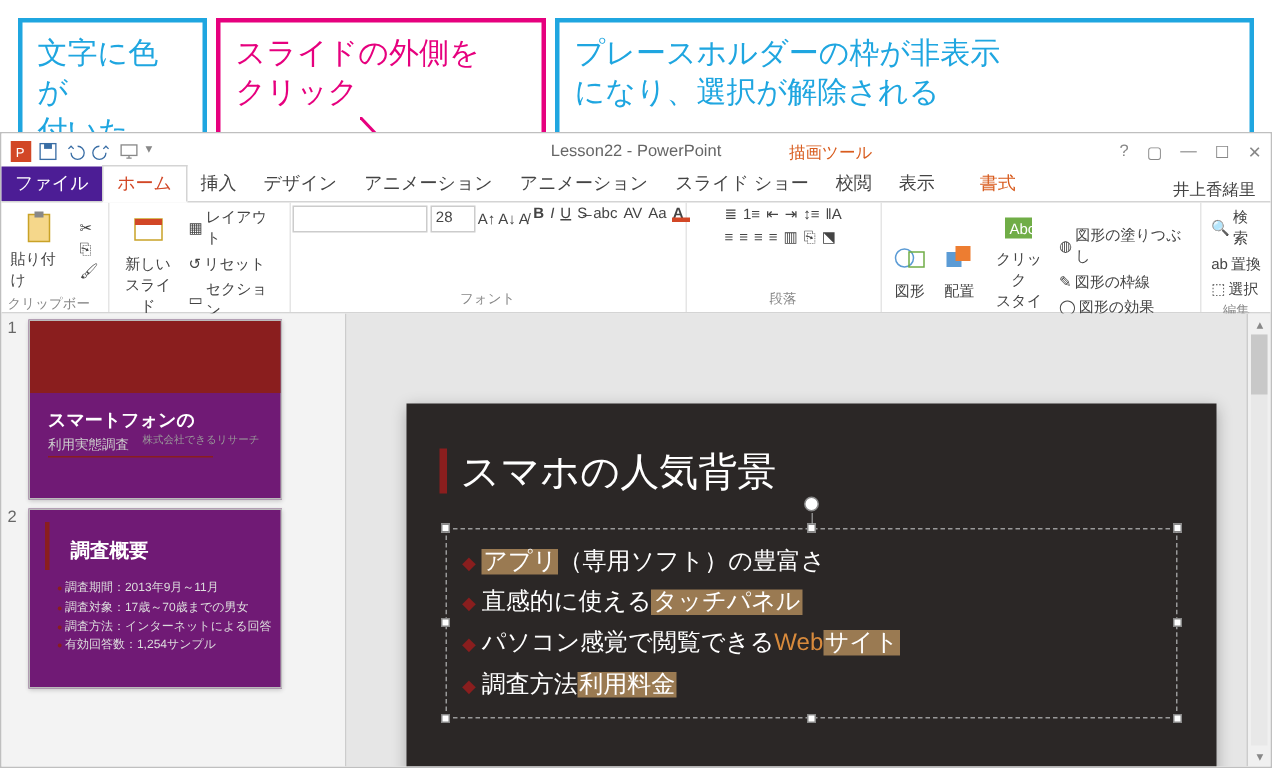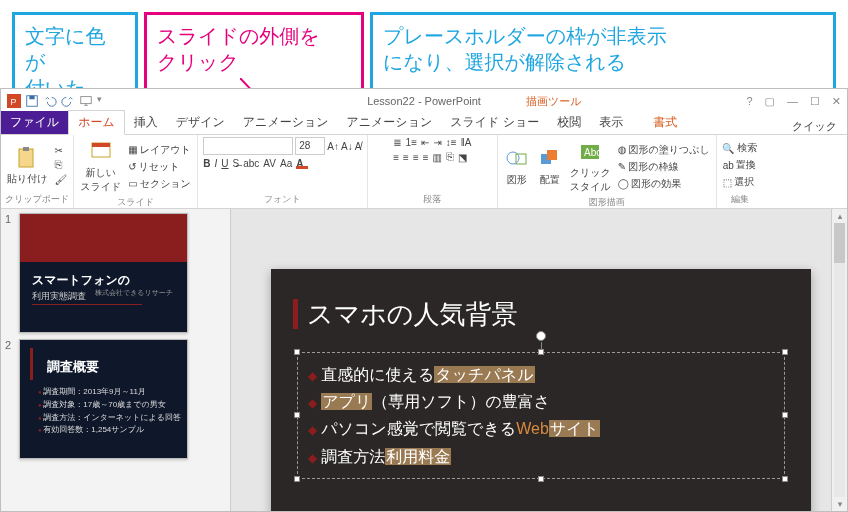--- a/index.html
+++ b/index.html
@@ -34,21 +34,21 @@
 .fontname{border:1px solid #ccc;width:90px;height:18px;font-size:10px;padding:0 3px;line-height:16px}
 .fontsize{border:1px solid #ccc;width:30px;height:18px;font-size:10px;padding:0 3px;line-height:16px}
 .btnrow{display:flex;gap:4px;align-items:center}
 .btnrow span{cursor:pointer}
 .fcolor{display:inline-block;position:relative}
 .fcolor .bar{position:absolute;bottom:0;left:0;width:12px;height:3px;background:#d24726}
 .workspace{flex:1;display:flex;background:#e6e6e6;overflow:hidden}
 .thumbs{width:230px;background:#f3f3f3;border-right:1px solid #ccc;overflow:auto;padding:4px}
 .thumb-wrap{display:flex;gap:4px;margin-bottom:6px}
 .thumb-num{font-size:11px;color:#666;width:10px}
-.thumb{width:169px;height:120px;border:1px solid #bbb;background:#0f172a;color:#fff;font-size:9px;position:relative;box-shadow:0 1px 3px rgba(0,0,0,.2)}
+.thumb{width:169px;height:120px;border:1px solid #bbb;background:#701a75;color:#fff;font-size:9px;position:relative;box-shadow:0 1px 3px rgba(0,0,0,.2)}
 .thumb1-top{height:48px;background:#8a1e1e}
 .thumb1-title{position:absolute;top:58px;left:12px;font-size:12px;font-weight:bold}
 .thumb1-sub{position:absolute;top:76px;left:12px;font-size:9px;color:#ccc}
 .thumb1-line{position:absolute;top:90px;left:12px;width:110px;height:1px;background:#8a1e1e}
 .thumb1-small{position:absolute;top:74px;right:14px;font-size:7px;color:#999}
 .thumb2 h4{font-size:13px;padding:10px 0 4px 14px;border-left:3px solid #8a1e1e;margin:8px 0 6px 10px}
 .thumb2 ul{list-style:none;padding-left:18px;font-size:8px;line-height:1.6;color:#ddd}
 .thumb2 li::before{content:"● ";color:#8a1e1e;font-size:6px}
 .editor{flex:1;position:relative;background:#e6e6e6;overflow:hidden}
 .vscroll{position:absolute;right:0;top:0;width:16px;height:100%;background:#f0f0f0;border-left:1px solid #ccc}
@@ -138,21 +138,21 @@
     <div class="tab file">ファイル</div>
     <div class="tab active">ホーム</div>
     <div class="tab">挿入</div>
     <div class="tab">デザイン</div>
     <div class="tab">アニメーション</div>
     <div class="tab">アニメーション</div>
     <div class="tab">スライド ショー</div>
     <div class="tab">校閲</div>
     <div class="tab">表示</div>
     <div class="tab context" style="margin-left:12px">書式</div>
-    <div class="username">クイック</div>
+    <div class="username">井上香緒里</div>
   </div>
 
   <div class="ribbon">
     <div class="rgroup">
       <div class="body">
         <div class="bigbtn">
           <svg viewBox="0 0 26 26">
               <rect x="5" y="4" width="14" height="18" fill="#f5d78b" stroke="#c9a227"></rect>
               <rect x="9" y="2" width="6" height="4" fill="#888"></rect>
             </svg>
@@ -195,21 +195,21 @@
           <div>
               <span>▭</span>
               <span>セクション</span>
             </div>
         </div>
       </div>
       <div class="lbl">スライド</div>
     </div>
 
     <div class="rgroup" style="min-width:170px">
-      <div class="body" style="flex-direction:column;align-items:flex-start;gap:3px">
+      <div class="body" style="flex-direction:row;align-items:flex-start;gap:3px">
         <div class="fontrow">
           <div class="fontname"></div>
           <div class="fontsize">28</div>
           <span>A↑</span>
           <span>A↓</span>
           <span>A̸</span>
         </div>
         <div class="btnrow">
           <span><b>B</b></span>
           <span><i>I</i></span>
@@ -342,22 +342,22 @@
         <div class="placeholder">
           <div class="rot"></div>
           <div class="handle h-tl"></div>
           <div class="handle h-tm"></div>
           <div class="handle h-tr"></div>
           <div class="handle h-ml"></div>
           <div class="handle h-mr"></div>
           <div class="handle h-bl"></div>
           <div class="handle h-bm"></div>
           <div class="handle h-br"></div>
+          <div class="bul"><span class="hl">アプリ</span><span>（専用ソフト）の豊富さ</span></div>
           <div class="bul"><span>直感的に使える</span><span class="hl">タッチパネル</span></div>
-          <div class="bul"><span class="hl">アプリ</span><span>（専用ソフト）の豊富さ</span></div>
           <div class="bul"><span>パソコン感覚で閲覧できる</span><span class="hl-orange">Web</span><span class="hl">サイト</span></div>
           <div class="bul"><span>調査方法</span><span class="hl">利用料金</span></div>
         </div>
       </div>
       <div class="vscroll">
         <div class="arr" style="top:0">▴</div>
         <div class="track"></div>
         <div class="thumb-s"></div>
         <div class="arr" style="bottom:0">▾</div>
       </div>

